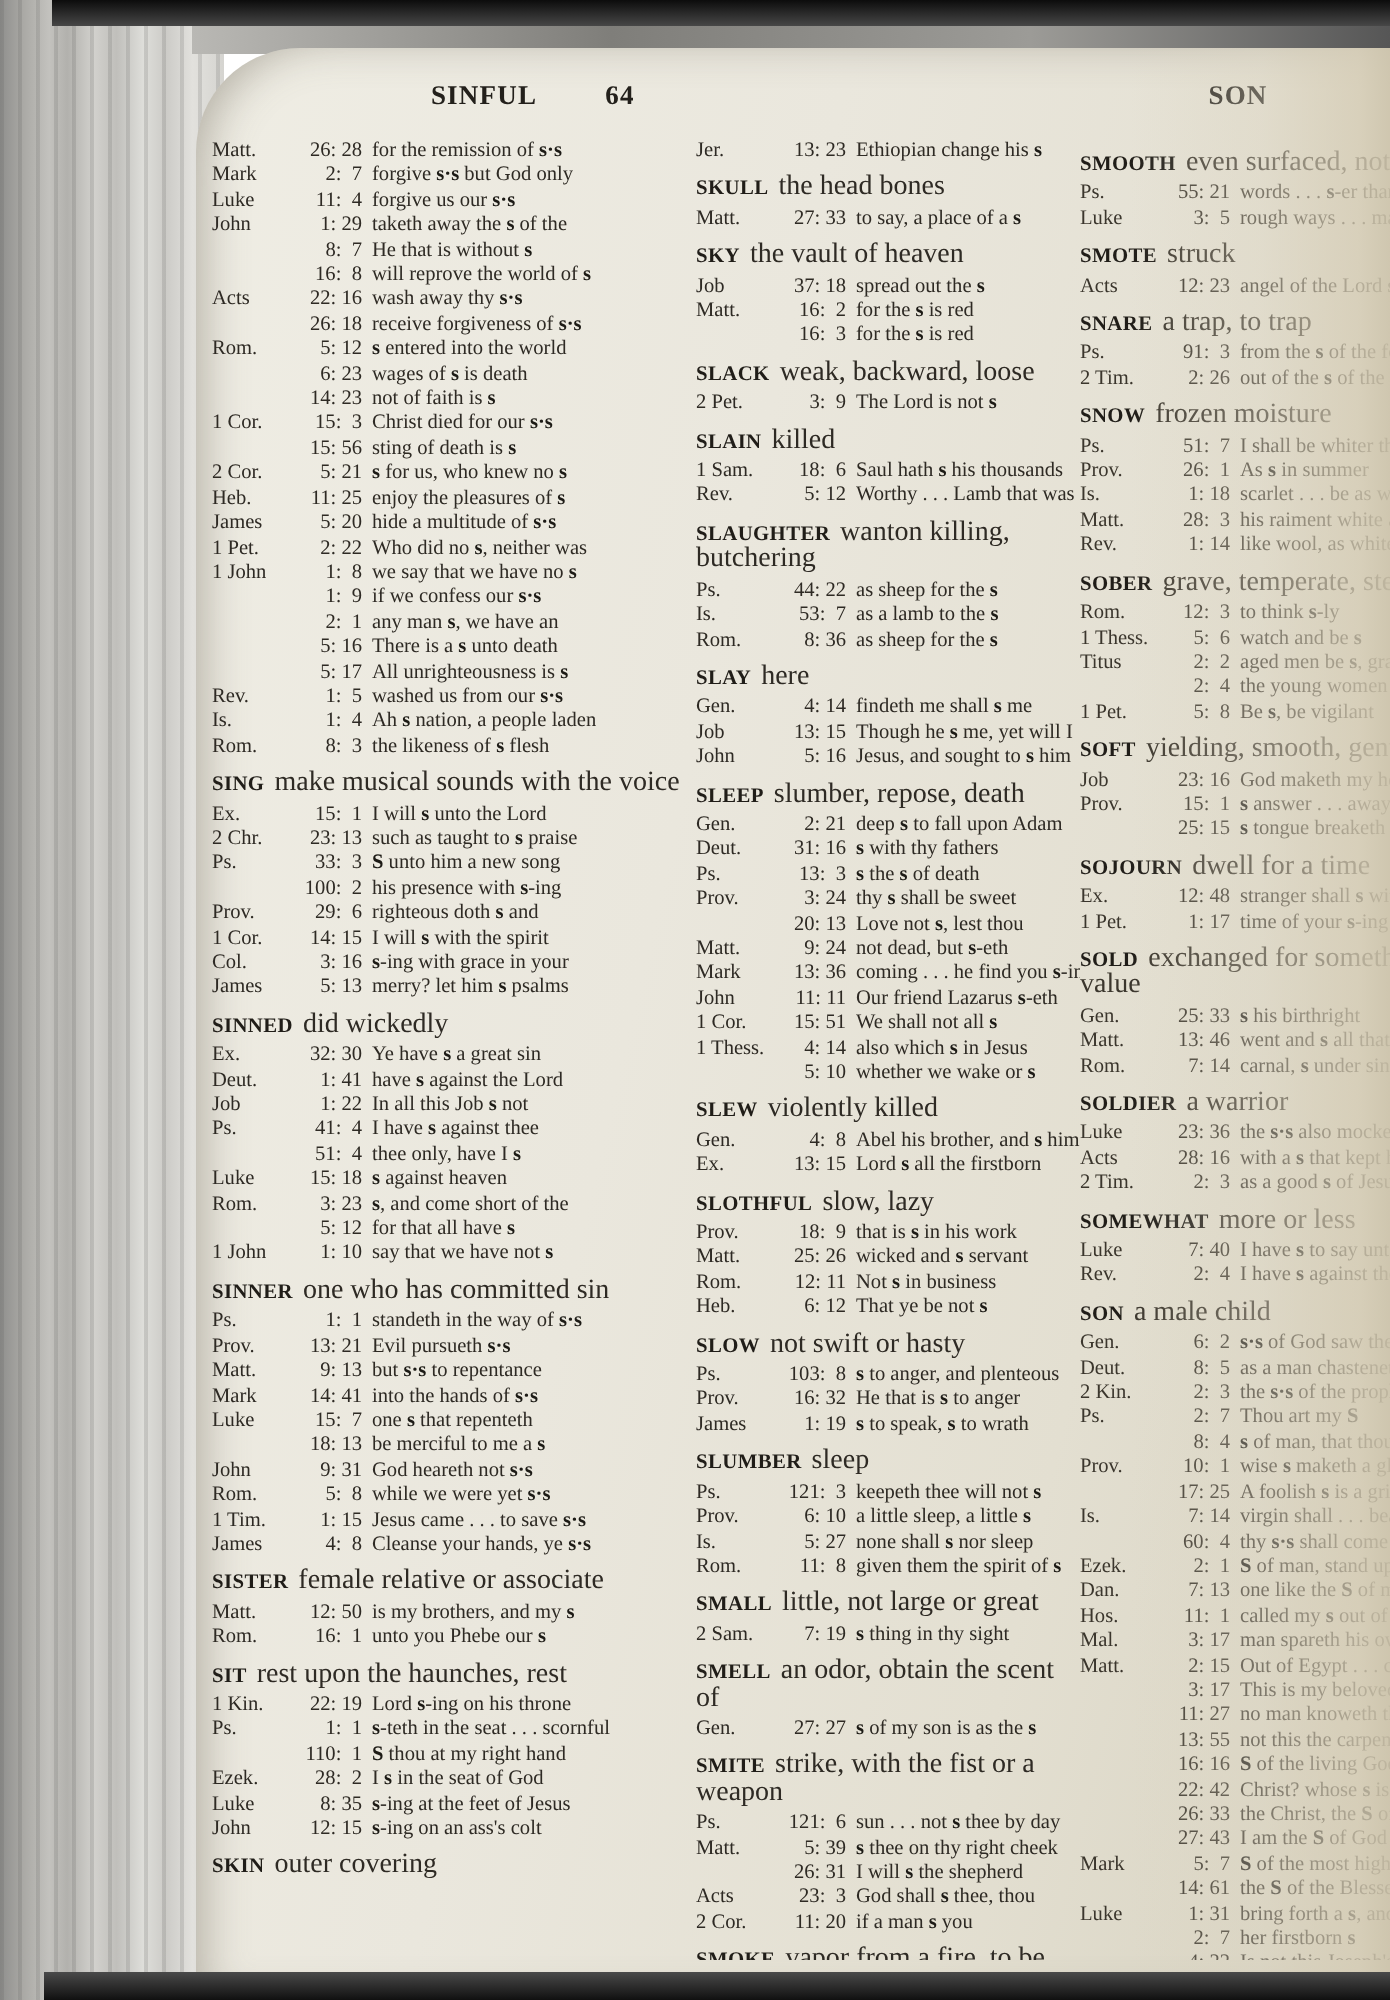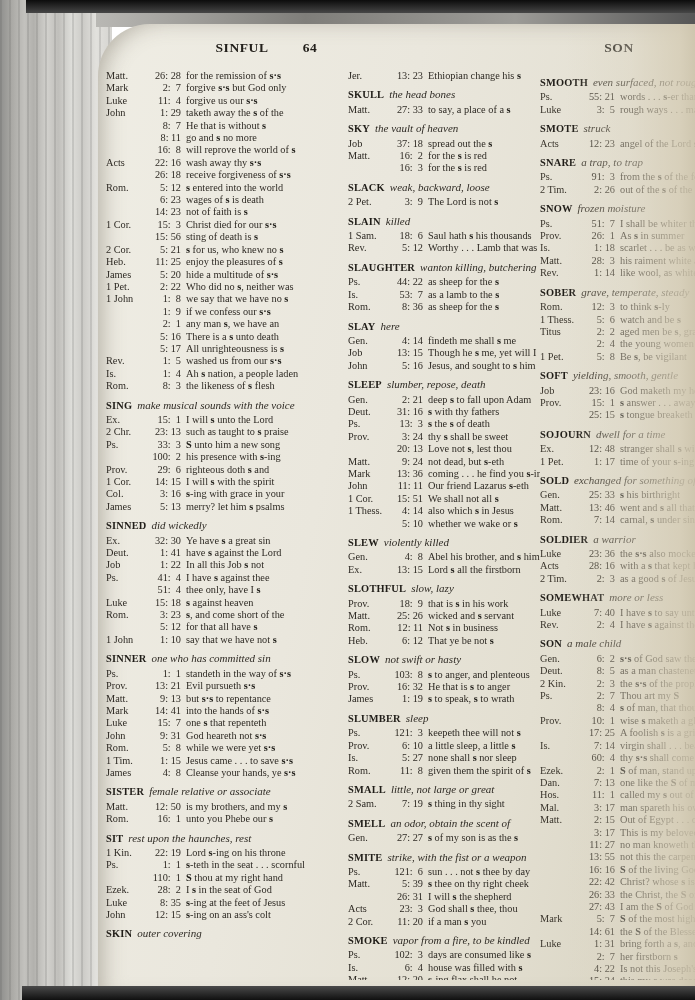--- a/index.html
+++ b/index.html
@@ -28,21 +28,21 @@
   .page-header span{position:absolute;top:16px;transform:translateX(-50%);
     font-weight:bold;font-size:13.5px;letter-spacing:.6px;color:#23201b;}
   .hd-left{left:144px;} .hd-num{left:212px;text-align:center;} .hd-right{left:521px;}
   .col{position:absolute;top:46px;bottom:6px;overflow:hidden;color:#2e2a24;
     font-size:10.3px;line-height:12.4px;}
   .col-0{left:8px;width:234px;}
   .col-1{left:250px;width:192px;}
   .col-2{left:442px;width:200px;color:#3b362d;}
   .hw-row{margin-top:6px;margin-bottom:2px;}
   .hw{font-weight:bold;font-size:10.4px;letter-spacing:.2px;color:#201d18;}
-  .def{font-style:italic;font-size:11px;margin-left:5px;text-align:center;}
+  .def{font-size:14px;margin-left:5px;text-align:center;}
   .ref-row{display:flex;white-space:nowrap;}
   .book{width:40px;flex:none;}
   .ref{width:35px;flex:none;text-align:right;white-space:pre;}
   .vt{margin-left:5px;}
   .vt b{color:#1c1a15;}
 </style>
 </head>
 <body>
 
 <div class="shot">
@@ -76,25 +76,20 @@
           <span class="ref">1: 29</span>
           <span class="vt">taketh away the <b>s</b> of the</span>
         </div>
         <div class="ref-row">
           <span class="book"></span>
           <span class="ref">8:  7</span>
           <span class="vt">He that is without <b>s</b></span>
         </div>
         <div class="ref-row">
           <span class="book"></span>
-          <span class="ref">8: 11</span>
-          <span class="vt">go and <b>s</b> no more</span>
-        </div>
-        <div class="ref-row">
-          <span class="book"></span>
           <span class="ref">16:  8</span>
           <span class="vt">will reprove the world of <b>s</b></span>
         </div>
         <div class="ref-row">
           <span class="book">Acts</span>
           <span class="ref">22: 16</span>
           <span class="vt">wash away thy <b>s·s</b></span>
         </div>
         <div class="ref-row">
           <span class="book"></span>
@@ -291,20 +286,25 @@
         </div>
         <div class="ref-row">
           <span class="book">Mark</span>
           <span class="ref">14: 41</span>
           <span class="vt">into the hands of <b>s·s</b></span>
         </div>
         <div class="ref-row">
           <span class="book">Luke</span>
           <span class="ref">15:  7</span>
           <span class="vt">one <b>s</b> that repenteth</span>
+        </div>
+        <div class="ref-row">
+          <span class="book"></span>
+          <span class="ref">18: 13</span>
+          <span class="vt">be merciful to me a <b>s</b></span>
         </div>
         <div class="ref-row">
           <span class="book">John</span>
           <span class="ref">9: 31</span>
           <span class="vt">God heareth not <b>s·s</b></span>
         </div>
         <div class="ref-row">
           <span class="book">Rom.</span>
           <span class="ref">5:  8</span>
           <span class="vt">while we were yet <b>s·s</b></span>

